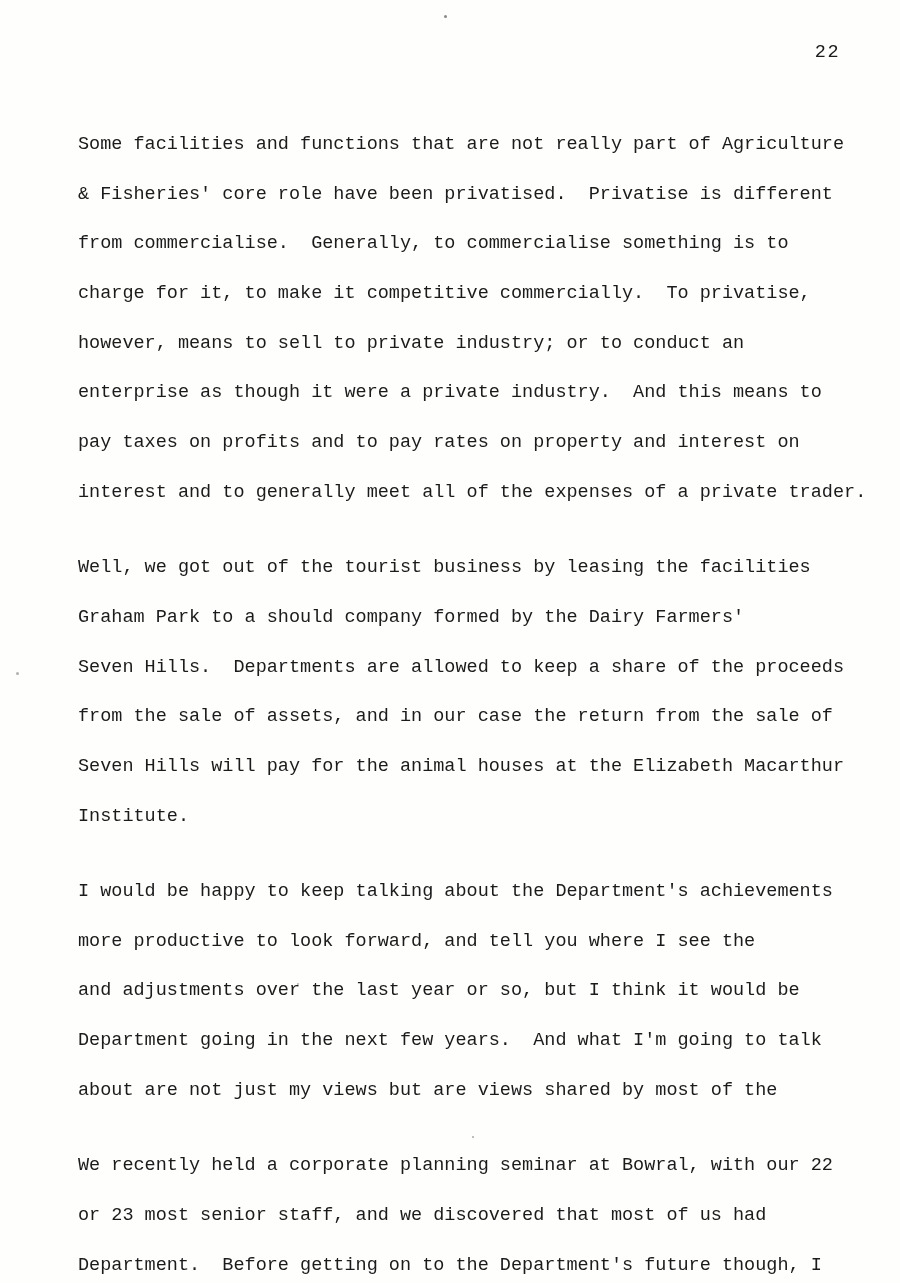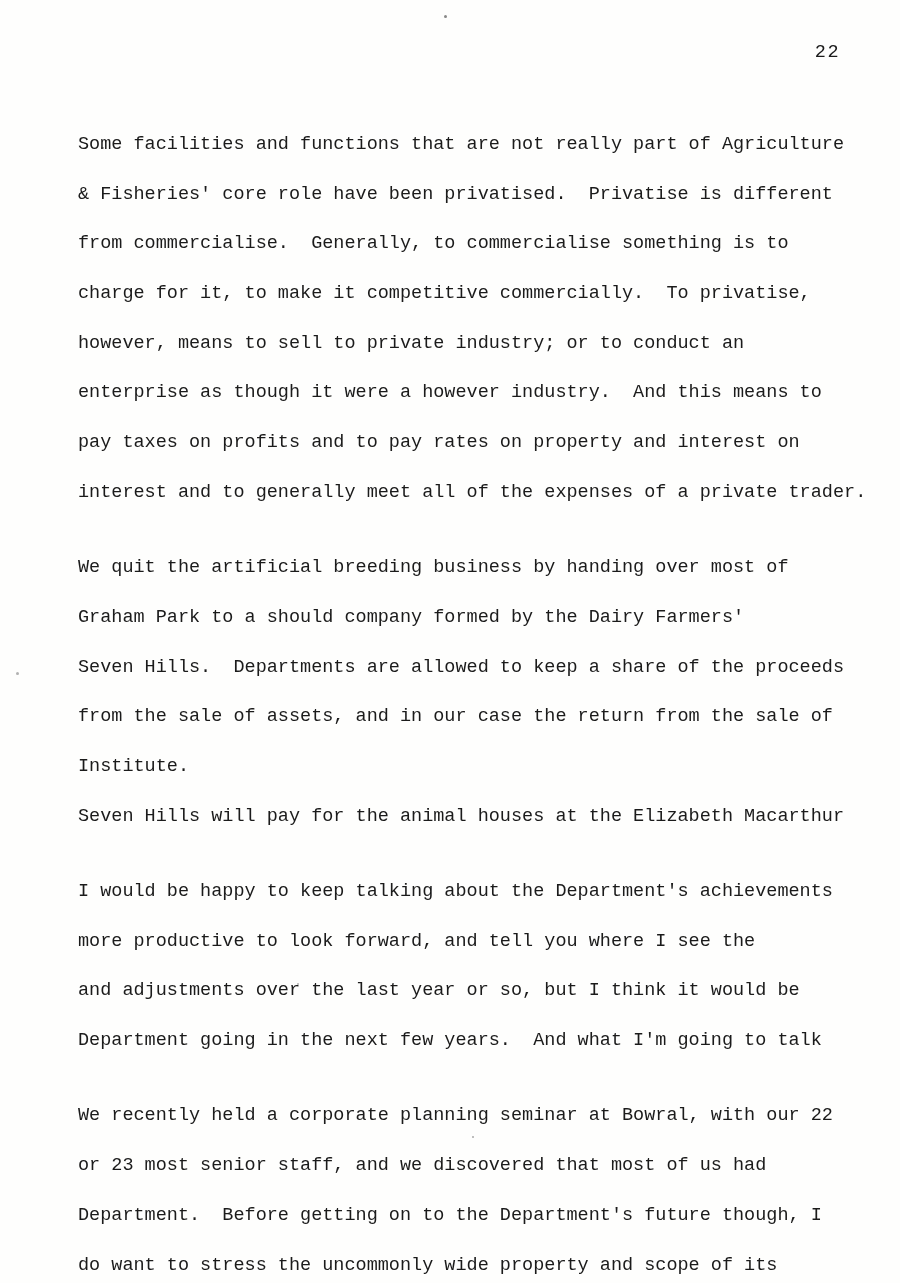--- a/index.html
+++ b/index.html
@@ -69,37 +69,38 @@
 
   <div class="page-number">22</div>
 
   <div class="document-body">
       <div class="paragraph">
         <div class="line">Some facilities and functions that are not really part of Agriculture</div>
         <div class="line">&amp; Fisheries' core role have been privatised.  Privatise is different</div>
         <div class="line">from commercialise.  Generally, to commercialise something is to</div>
         <div class="line">charge for it, to make it competitive commercially.  To privatise,</div>
         <div class="line">however, means to sell to private industry; or to conduct an</div>
-        <div class="line">enterprise as though it were a however industry.  And this means to</div>
+        <div class="line">enterprise as though it were a private industry.  And this means to</div>
         <div class="line">pay taxes on profits and to pay rates on property and interest on</div>
         <div class="line">interest and to generally meet all of the expenses of a private trader.</div>
       </div>
       <div class="paragraph">
-        <div class="line">We quit the artificial breeding business by handing over most of</div>
+        <div class="line">Well, we got out of the tourist business by leasing the facilities</div>
         <div class="line">Graham Park to a should company formed by the Dairy Farmers'</div>
         <div class="line">Seven Hills.  Departments are allowed to keep a share of the proceeds</div>
         <div class="line">from the sale of assets, and in our case the return from the sale of</div>
+        <div class="line">Seven Hills will pay for the animal houses at the Elizabeth Macarthur</div>
         <div class="line">Institute.</div>
-        <div class="line">Seven Hills will pay for the animal houses at the Elizabeth Macarthur</div>
       </div>
       <div class="paragraph">
         <div class="line">I would be happy to keep talking about the Department's achievements</div>
         <div class="line">more productive to look forward, and tell you where I see the</div>
         <div class="line">and adjustments over the last year or so, but I think it would be</div>
         <div class="line">Department going in the next few years.  And what I'm going to talk</div>
+        <div class="line">about are not just my views but are views shared by most of the</div>
       </div>
       <div class="paragraph">
         <div class="line">We recently held a corporate planning seminar at Bowral, with our 22</div>
         <div class="line">or 23 most senior staff, and we discovered that most of us had</div>
         <div class="line">Department.  Before getting on to the Department's future though, I</div>
         <div class="line">do want to stress the uncommonly wide property and scope of its</div>
       </div>
     </div>
 </div>
 

